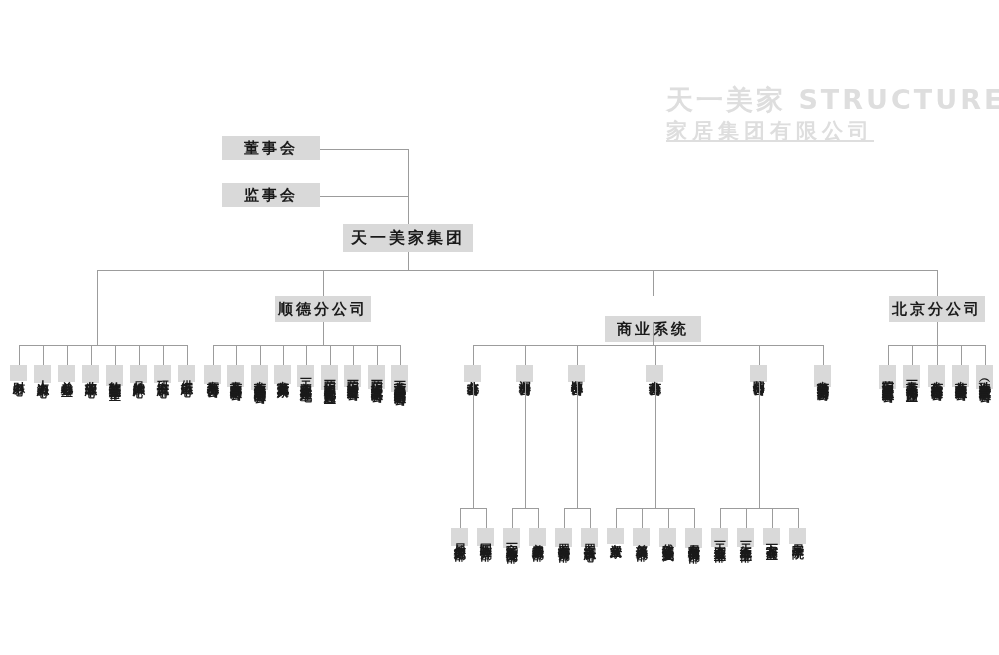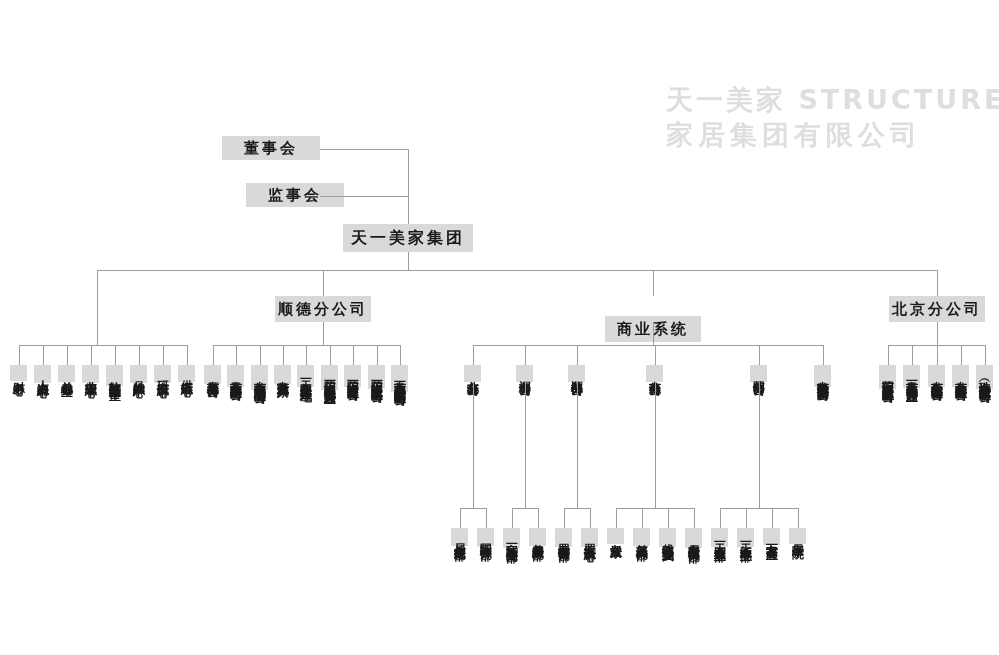--- a/index.html
+++ b/index.html
@@ -10,38 +10,38 @@
     font-family:"DejaVu Sans","Liberation Sans",sans-serif;
   }
   .cline { position:absolute; background:var(--line-color,#9c9c9c); }
   .hbox {
     position:absolute; background:var(--box-fill,#d9d9d9); color:var(--text-color,#1a1a1a);
     display:flex; align-items:center; justify-content:center;
     font-weight:bold; letter-spacing:3px; white-space:nowrap;
   }
   .board, .supervisory { left:222px; width:98px; height:24px; font-size:15px; }
   .board { top:136px; }
-  .supervisory { top:183px;margin-left:24px; }
+  .supervisory { top:183px; }
   .group { left:343px; top:224px; width:130px; height:28px; font-size:16px; }
   .sys { width:96px; height:26px; font-size:15px; top:296px; }
   .sys-industrial { left:275px; }
   .sys-commercial { left:605px;margin-top:20px; }
   .sys-realestate { left:889px; }
   .vbox {
     position:absolute; width:17px;
     background:var(--box-fill,#d9d9d9); color:var(--text-color,#1a1a1a);
     writing-mode:vertical-rl; text-orientation:mixed;
     font-size:12px; line-height:17px; letter-spacing:1px;
     padding:6px 0; font-weight:bold; white-space:nowrap;
   }
   .wm { position:absolute; color:var(--watermark,#dedede); font-weight:bold; white-space:nowrap; }
   .wm1 { top:6px;  right:8px;  font-size:42px; letter-spacing:6px; }
   .wm2 { top:56px; right:8px;  font-size:20px; letter-spacing:3px; color:#e4e4e4; }
   .wm3 { top:82px; left:666px; font-size:27px; letter-spacing:3px; }
-  .wm4 { top:117px; left:666px; font-size:27px; letter-spacing:5px; }
+  .wm4 { top:117px; left:666px; font-size:21px; letter-spacing:5px;text-decoration:underline; }
 </style>
 </head>
 <body>
 
 <div id="stage">
   <div class="wm wm3">天一美家  STRUCTURE</div>
   <div class="wm wm4">家居集团有限公司</div>
 
   <div class="hbox board">董事会</div>
   <div class="hbox supervisory">监事会</div>

